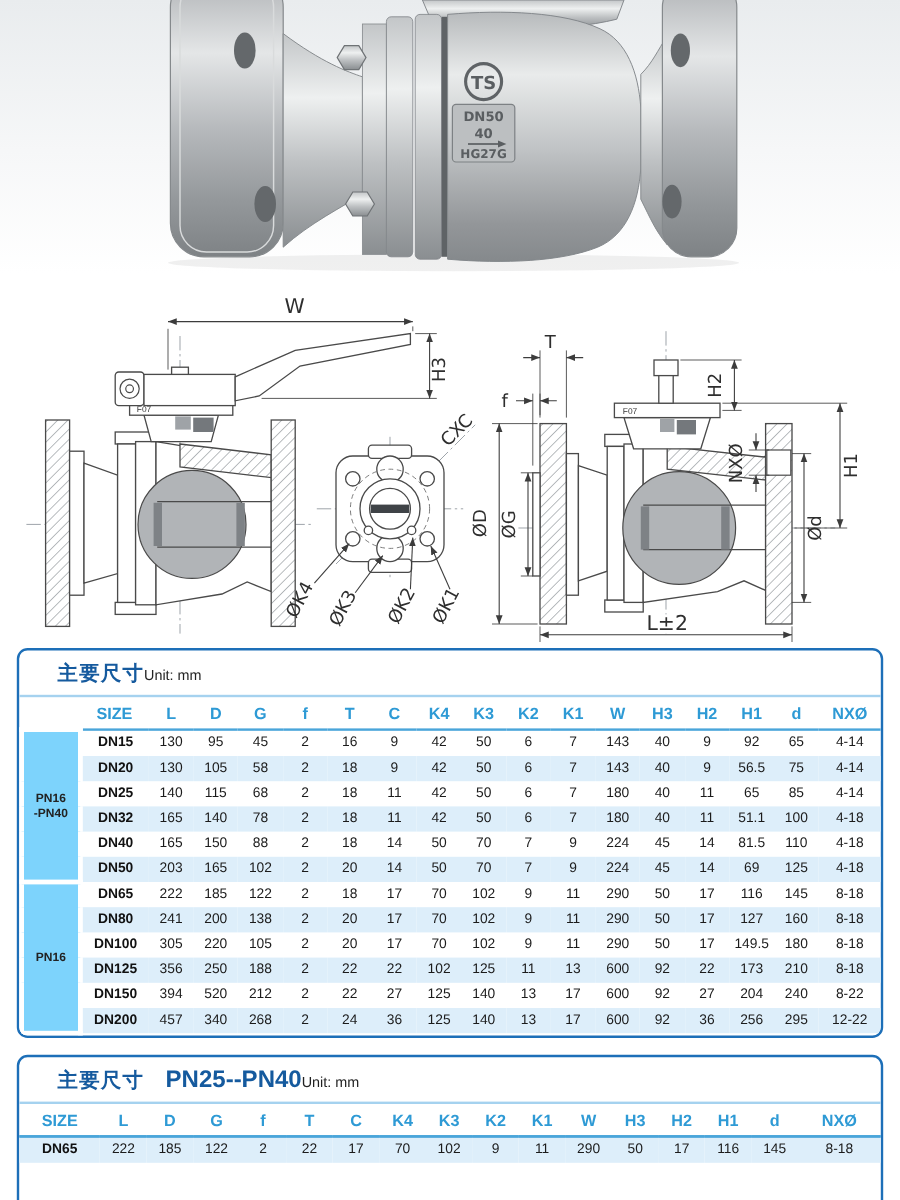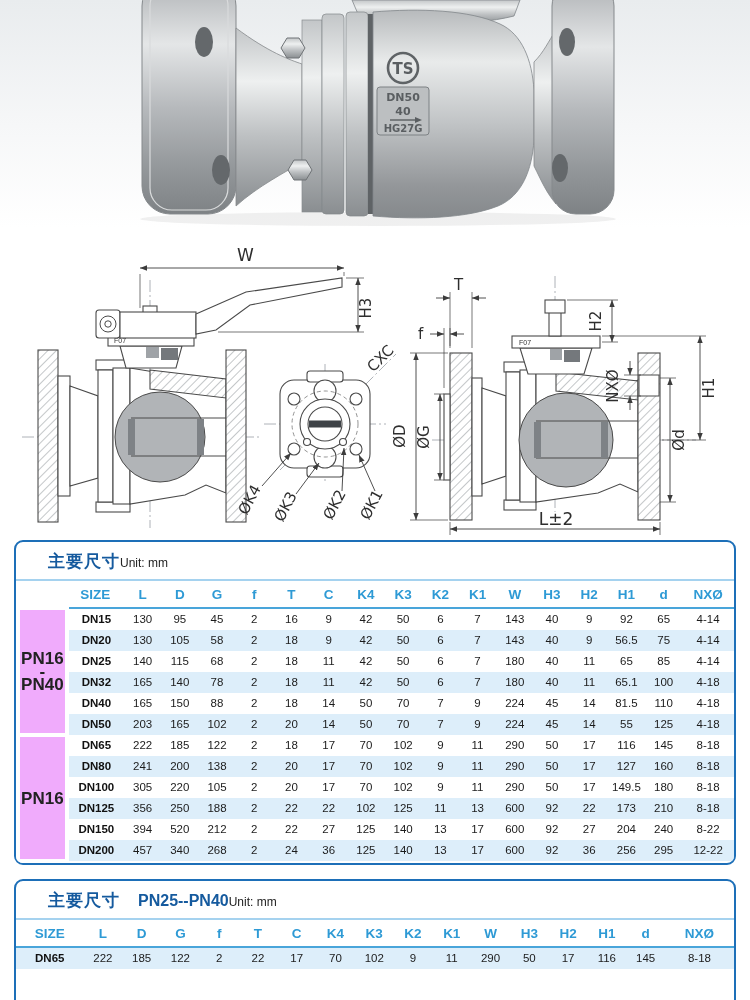--- a/index.html
+++ b/index.html
@@ -8,28 +8,28 @@
     font-family:"Liberation Sans","DejaVu Sans",sans-serif;
     position:relative;
   }
   .photo-section{width:750px;height:228px;overflow:hidden;}
   .drawing-section{width:750px;height:312px;overflow:hidden;background:#fff;}
   .panel{margin:0 14px;border:2px solid #1d6fb8;border-radius:9px;background:#fff;overflow:hidden;}
   #panel2{margin-top:14px;height:130px;}
   .panel-head{display:flex;align-items:baseline;padding:8px 14px 6px 32px;border-bottom:2px solid #a5d2ef;}
   .panel-head .left{display:flex;align-items:baseline;}
   .panel-title{font-size:17px;font-weight:bold;color:#155a9e;letter-spacing:1px;}
-  .panel-sub{font-size:16px;font-weight:bold;color:#155a9e;margin-left:18px;}
+  .panel-sub{font-size:20px;font-weight:bold;color:#155a9e;margin-left:18px;}
   .unit{font-size:12px;color:#222;}
   table{width:100%;border-collapse:collapse;table-layout:fixed;}
   thead th{color:#2e9ad5;font-size:13.5px;font-weight:bold;padding:6px 1px 5px;border-bottom:2px solid #49a5da;text-align:center;}
   tbody td{font-size:11.5px;color:#1b1b1b;text-align:center;padding:4px 1px;line-height:13px;}
   td.size-col{font-weight:bold;color:#111;text-align:center;}
   tr.alt td{background:#ddeefa;}
-  td.group-cell{background:#f0abfc;border:4px solid #fff;font-weight:bold;white-space:pre-line;padding:2px 0;font-size:17px;color:#222;}
+  td.group-cell{background:#7dd3fc;border:4px solid #fff;font-weight:bold;white-space:pre-line;padding:2px 0;font-size:10px;color:#222;}
   
   .oline{fill:#fff;stroke:#4a4a4a;stroke-width:1.1;}
   .hat{fill:url(#hatch);stroke:#4a4a4a;stroke-width:1.1;}
   .gray{fill:#b1b4b7;stroke:#4a4a4a;stroke-width:1;}
   .dim{stroke:#3c3c3c;stroke-width:0.9;fill:none;}
   .ext{stroke:#3c3c3c;stroke-width:0.7;}
   .cl{stroke:#9aa0a6;stroke-width:0.8;stroke-dasharray:12 3 2 3;fill:none;}
   .dash{stroke:#777;stroke-width:0.8;stroke-dasharray:4 3;fill:none;}
   .dtext{font-family:"DejaVu Sans",sans-serif;font-size:15px;fill:#2e2e2e;}
   .big{font-size:17px;}
@@ -400,21 +400,21 @@
           <td>2</td>
           <td>18</td>
           <td>11</td>
           <td>42</td>
           <td>50</td>
           <td>6</td>
           <td>7</td>
           <td>180</td>
           <td>40</td>
           <td>11</td>
-          <td>65.1</td>
+          <td>51.1</td>
           <td>100</td>
           <td>4-18</td>
         </tr>
         <tr>
           <td class="size-col">DN40</td>
           <td>165</td>
           <td>150</td>
           <td>88</td>
           <td>2</td>
           <td>18</td>
@@ -438,21 +438,21 @@
           <td>2</td>
           <td>20</td>
           <td>14</td>
           <td>50</td>
           <td>70</td>
           <td>7</td>
           <td>9</td>
           <td>224</td>
           <td>45</td>
           <td>14</td>
-          <td>55</td>
+          <td>69</td>
           <td>125</td>
           <td>4-18</td>
         </tr>
         <tr>
           <td class="group-cell" rowspan="6">PN16</td>
           <td class="size-col">DN65</td>
           <td>222</td>
           <td>185</td>
           <td>122</td>
           <td>2</td>

